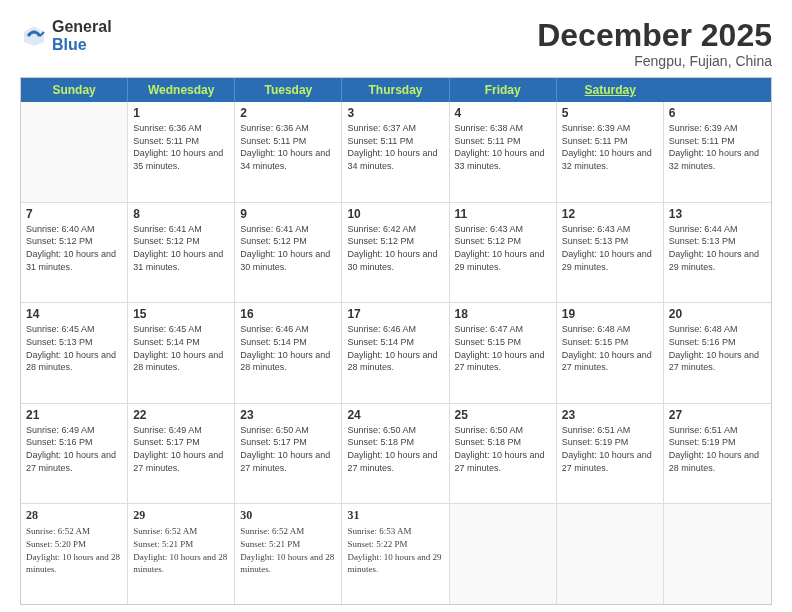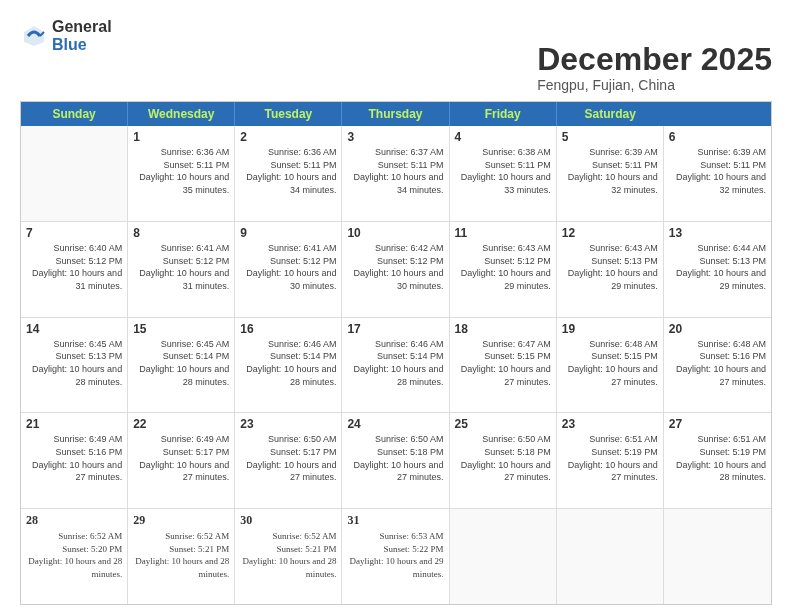--- a/index.html
+++ b/index.html
@@ -41,22 +41,21 @@
     .logo-blue {
       font-size: 16px;
       font-weight: bold;
       color: #2a6db5;
     }
     .logo-icon {
       width: 28px;
       height: 28px;
     }
     .title-block {
-      text-align: left;
-      margin-top: 24px;
+      text-align: right;
     }
     .month-title {
       font-size: 32px;
       font-weight: bold;
       color: #333;
       line-height: 1.1;
     }
     .subtitle {
       font-size: 14px;
       color: #555;
@@ -73,21 +72,21 @@
       background: #2a6db5;
     }
     .cal-header-cell {
       color: #bef264;
       font-size: 12px;
       font-weight: bold;
       padding: 5px 6px;
       text-align: center;
       border-right: 1px solid #4a8fd5;
     }
-    .cal-header-cell:last-child { border-right: none; }
+    .cal-header-cell:last-child { border-right: none; text-decoration: underline; }
     .cal-body {
       flex: 1;
       display: flex;
       flex-direction: column;
     }
     .cal-row {
       display: grid;
       grid-template-columns: repeat(7, 1fr);
       flex: 1;
       border-bottom: 1px solid #ddd;
@@ -107,21 +106,20 @@
       font-size: 12px;
       font-weight: bold;
       color: #333;
       display: block;
       margin-bottom: 2px;
     }
     .sun-info {
       font-size: 9px;
       color: #444;
       line-height: 1.4;
-      text-align: right;
     }
   </style>
 </head>
 <body>
 
 <div class="page">
   <div class="header">
     <div class="logo">
       <svg class="logo-icon" viewBox="0 0 28 28">
         <polygon points="14,4 24,10 24,20 14,24 4,20 4,10" fill="#2a6db5" opacity="0.15"></polygon>

